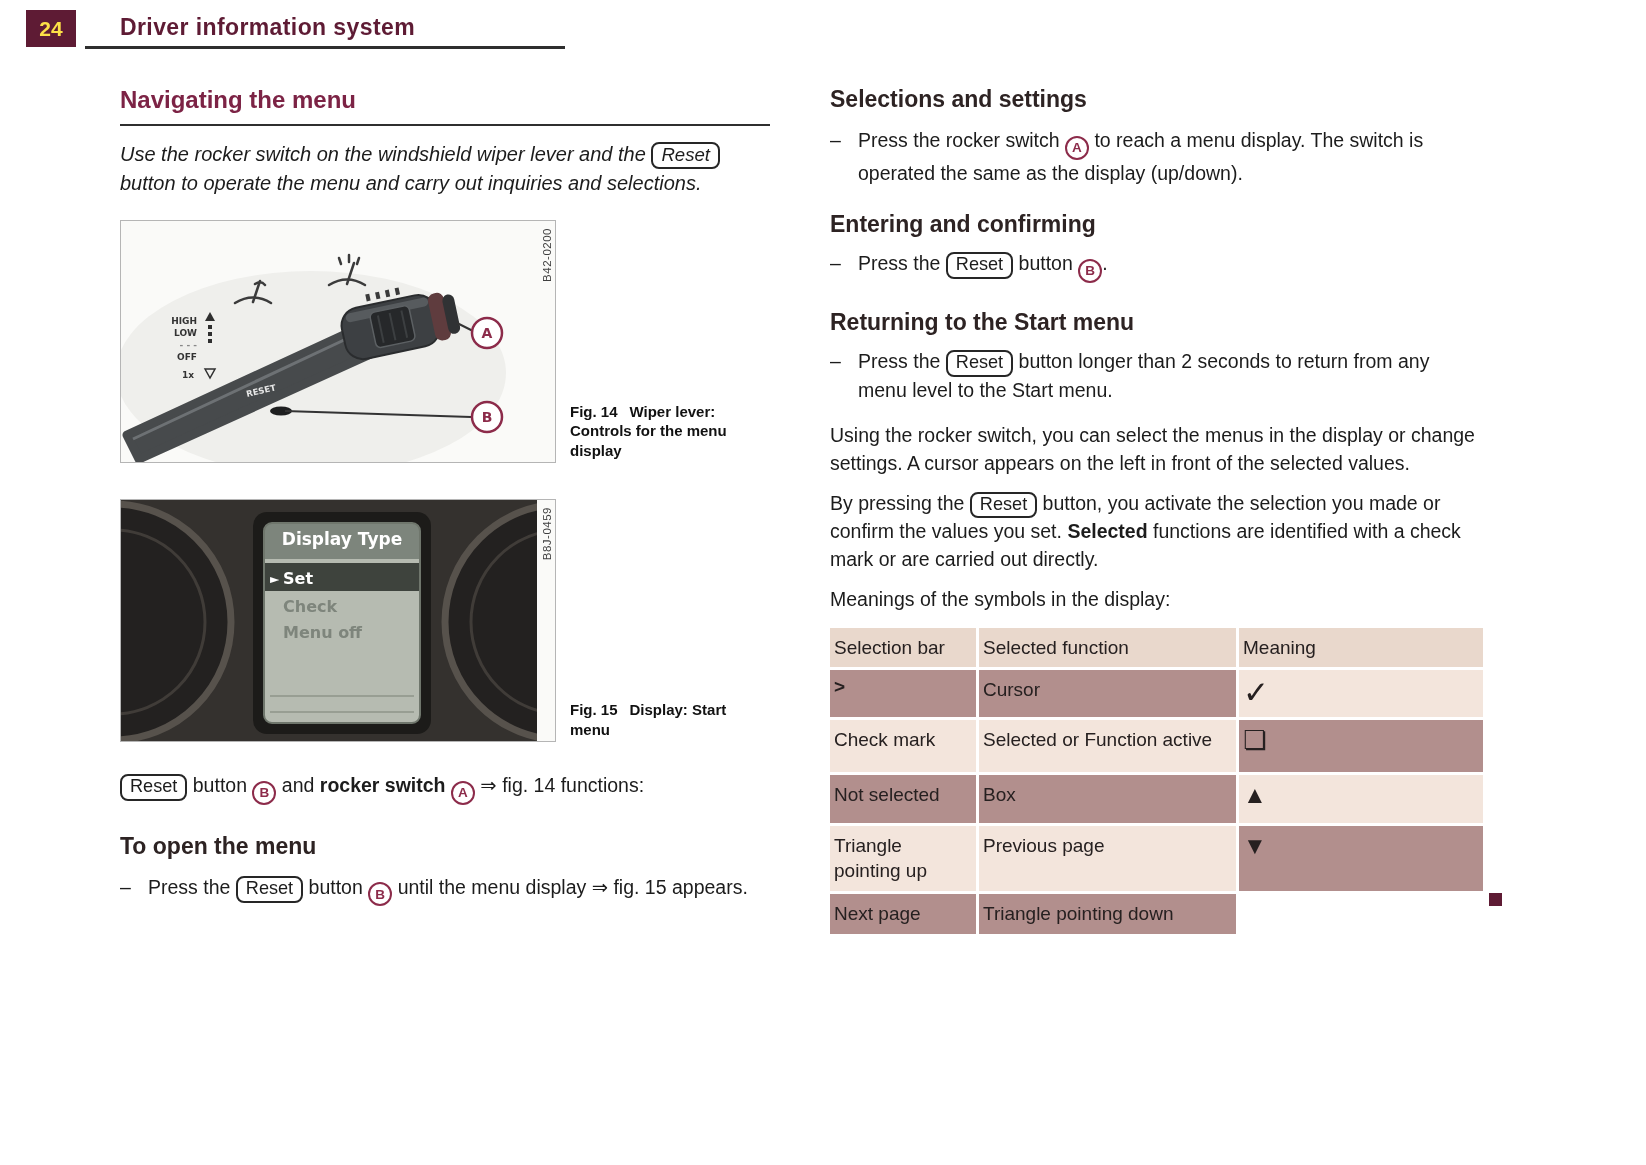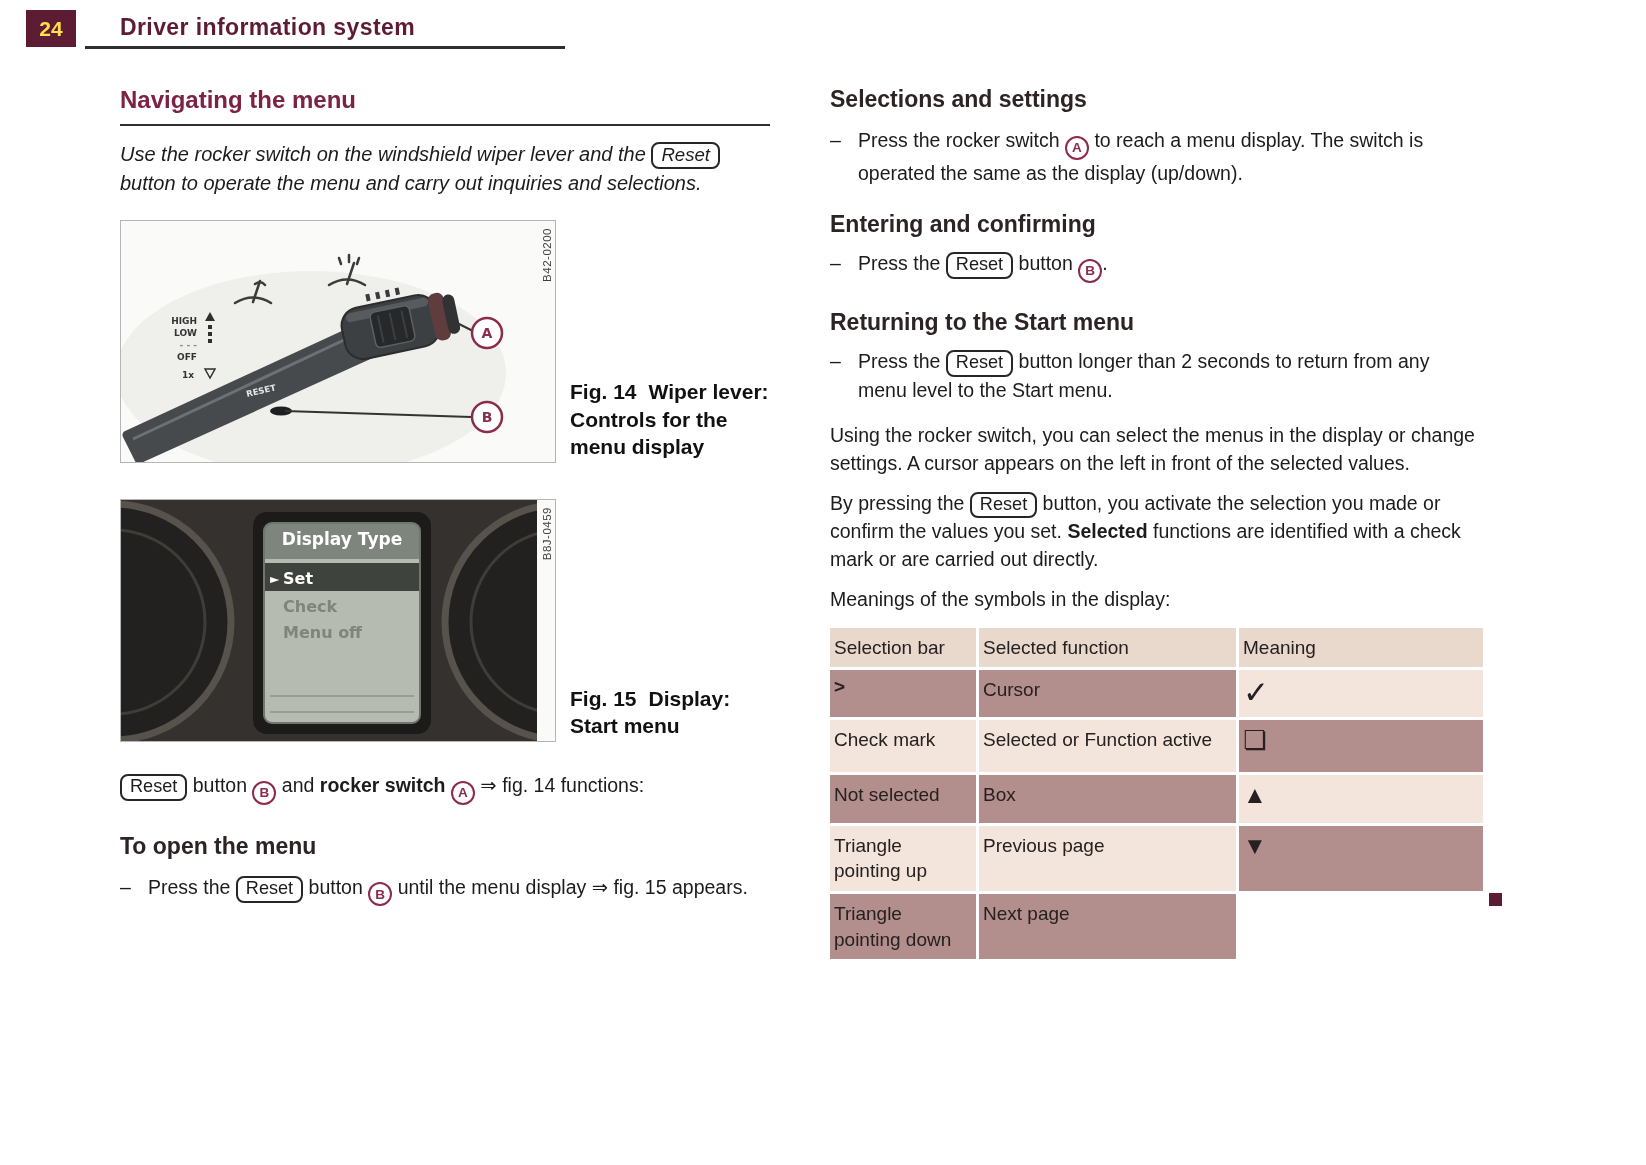--- a/index.html
+++ b/index.html
@@ -33,21 +33,21 @@
           color:#8c2b4a; font-size:13.5px; font-weight:bold; font-style:normal;
           align-items:center; justify-content:center; vertical-align:-5px; }
   b.ink { font-weight:bold;text-align:right; }
 
   
   .figrow { display:flex; align-items:flex-end; gap:14px; }
   .figbox { position:relative; width:436px; height:243px; border:1px solid #b5b5b5; background:#fbfbfa; flex:none; }
   .figbox svg { display:block; width:100%; height:100%; }
   .figcode { position:absolute; top:7px; right:2px; writing-mode:vertical-rl; transform:rotate(180deg);
              font-size:11.5px; color:#3f3f3f; letter-spacing:.5px; }
-  .figcap { flex:1; font-size:21px; font-weight:bold; line-height:1.3; padding-bottom:3px; color:#111; }
+  .figcap { flex:1; font-size:15px; font-weight:bold; line-height:1.3; padding-bottom:3px; color:#111; }
   .figcap .flabel { margin-right:12px; }
   svg text { font-family:"DejaVu Sans","Liberation Sans",sans-serif; }
 
   
   .mt-intro { margin-top:14px; }
   .figrow1 { margin-top:22px; }
   .figrow2 { margin-top:36px; }
   .funcline { margin-top:30px; font-size:19.5px; line-height:1.42; }
   .h-open { margin-top:28px; }
   .b-open { margin-top:14px; }
@@ -239,21 +239,21 @@
 
       <div class="tc rd sym s-box">❏</div>
       <div class="tc rd">Not selected</div>
       <div class="tc rd">Box</div>
 
       <div class="tc rl sym s-up">▲</div>
       <div class="tc rl">Triangle pointing up</div>
       <div class="tc rl">Previous page</div>
 
       <div class="tc rd sym s-down">▼</div>
+      <div class="tc rd">Next page</div>
       <div class="tc rd">Triangle pointing down</div>
-      <div class="tc rd">Next page</div>
     </div>
 
   </div>
 
   <div class="endmark"></div>
 
 </div>
 
 </body></html>

